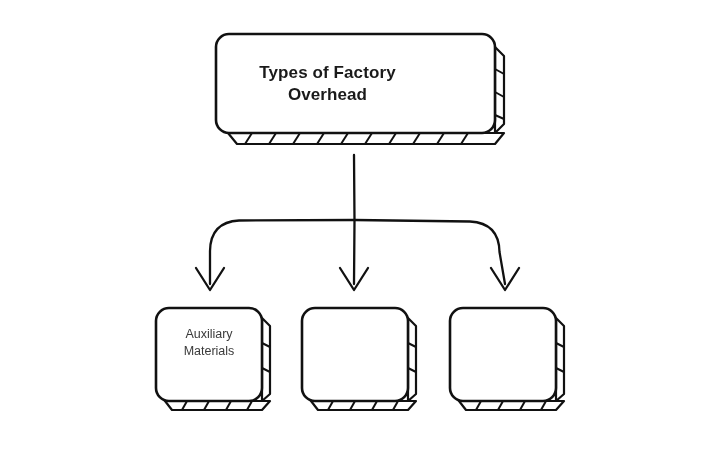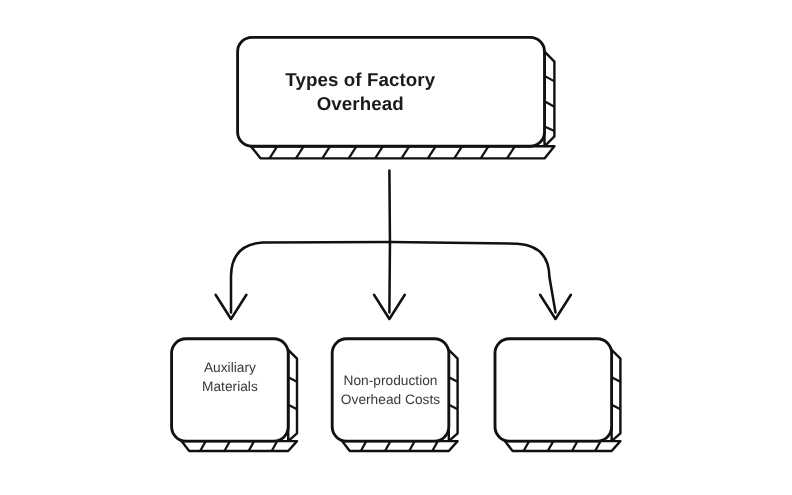--- a/index.html
+++ b/index.html
@@ -141,17 +141,15 @@
     </g>
 
   </svg>
 
   <div class="node-label root-label" style="left:216px; top:34px; width:223px; height:99px;">Types of Factory
 Overhead</div>
 
   <div class="node-label child-label" style="left:146px; top:308px; width:126px; height:70px;">Auxiliary
 Materials</div>
 
-  <div class="node-label child-label" style="left:292px; top:308px; width:126px; height:93px;">Non-production
-Overhead Costs</div>
 
 
 </div>
 
 </body></html>

